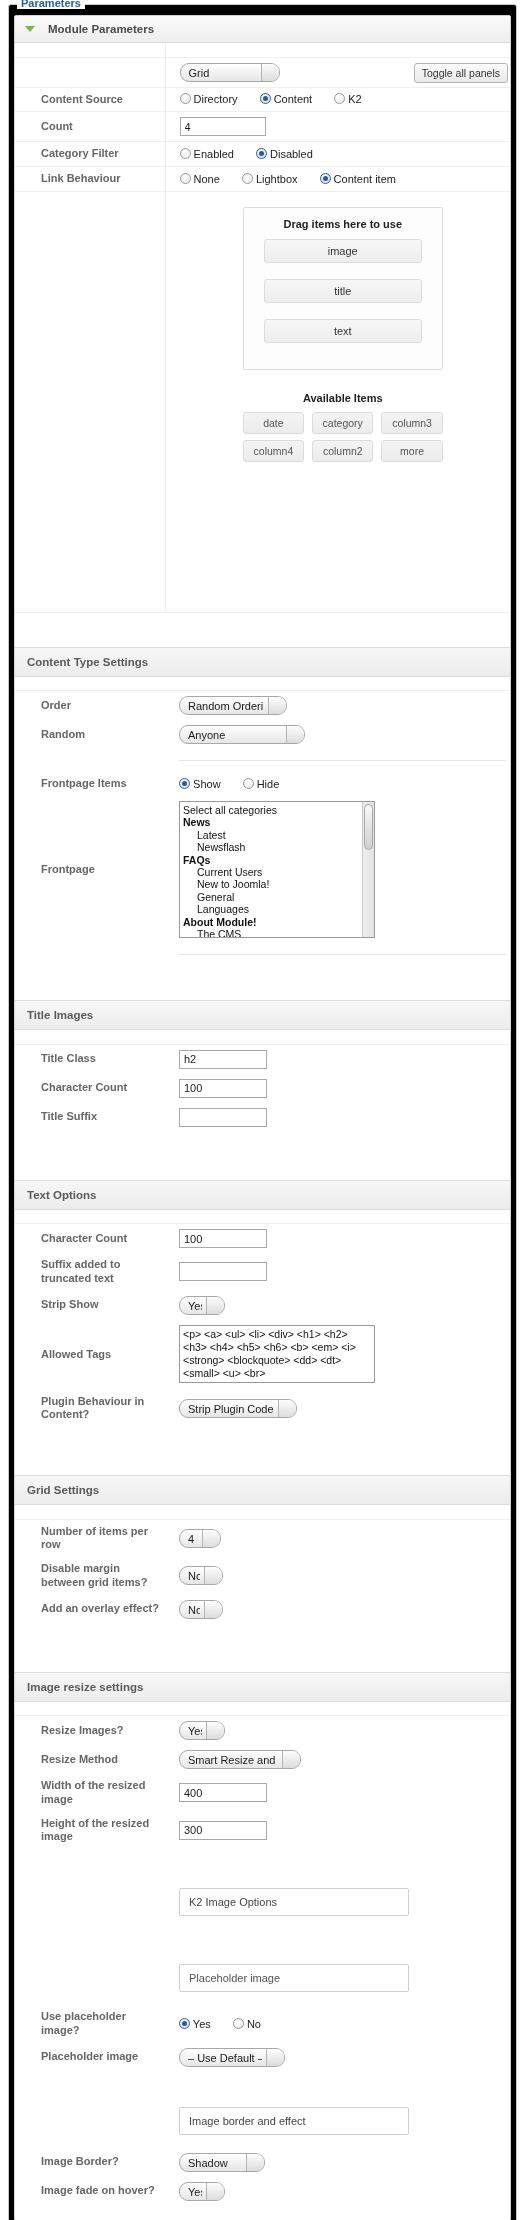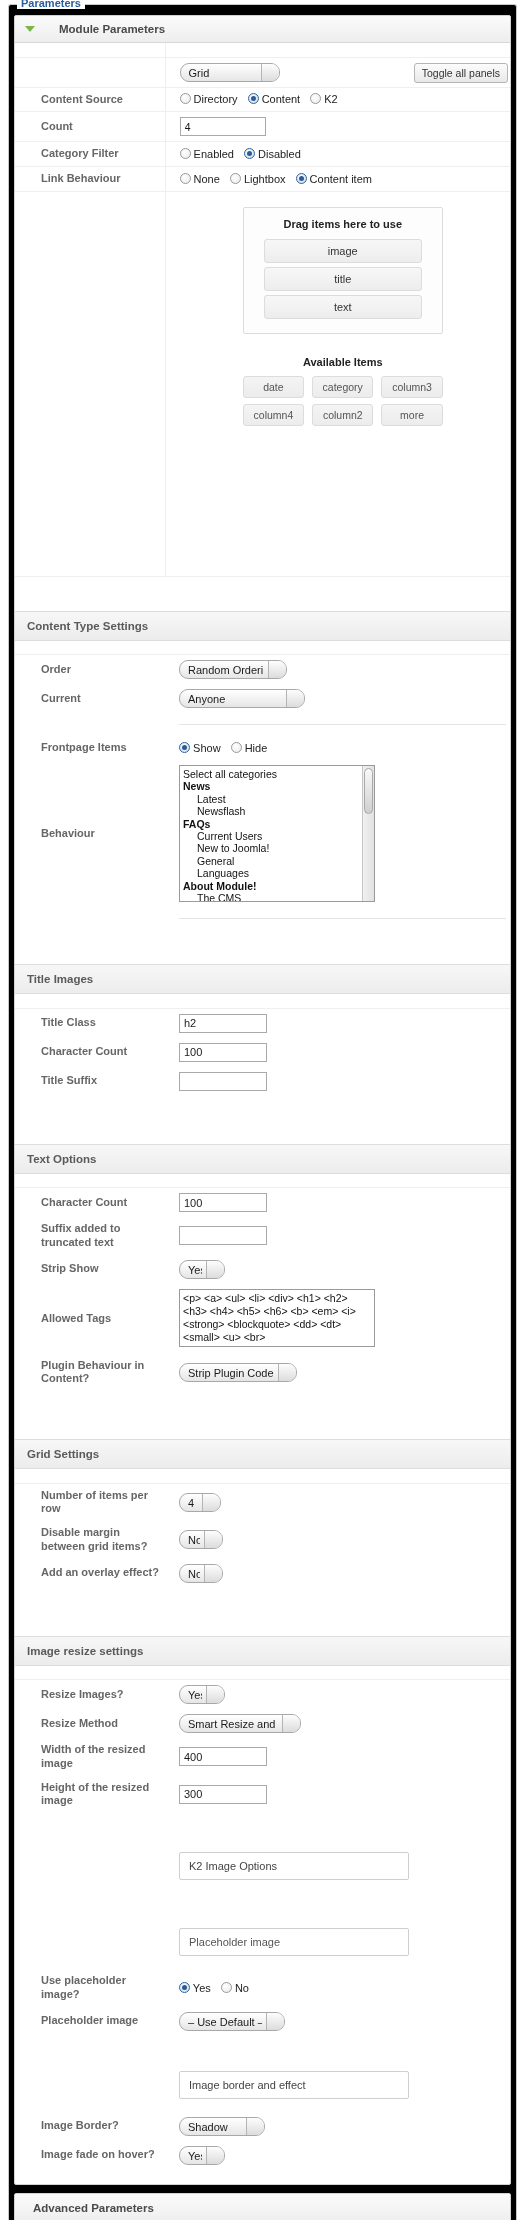--- a/index.html
+++ b/index.html
@@ -45,21 +45,21 @@
   }
   .panel-head {
     background: linear-gradient(to bottom, #fbfbfb, #eeeeee);
     border-bottom: 1px solid #d8d8d8;
     padding: 7px 10px;
     font-weight: bold;
     font-size: 11.5px;
     color: #4a4a4a;
     display: flex;
     align-items: center;
-    gap: 24px;
+    gap: 13px;
     position: relative;
   }
   .panel-head .arrow-down {
     width: 0; height: 0;
     border-left: 5px solid transparent;
     border-right: 5px solid transparent;
     border-top: 6px solid #7ab648;
   }
 
   
@@ -141,21 +141,21 @@
     font-family: "Liberation Sans", sans-serif;
     font-size: 11px;
     color: #1a1a1a;
     border: 1px solid #a9a9a9;
     background: #fff;
     height: 19px;
     padding: 1px 4px;
     border-radius: 0;
   }
 
-  .radio-group { display: flex; align-items: center; gap: 4px; font-size: 11px; color: #222; }
+  .radio-group { display: flex; align-items: center; gap: 16px; font-size: 11px; color: #222; }
   .radio-group span.rl { margin-right: 6px; }
   .rad {
     display: inline-block;
     width: 11px; height: 11px;
     border-radius: 50%;
     border: 1px solid #9a9a9a;
     background: radial-gradient(circle at 40% 35%, #ffffff, #e9e9e9);
     position: relative;
     vertical-align: -1px;
   }
@@ -192,21 +192,21 @@
   }
   .chip {
     display: block;
     background: linear-gradient(to bottom, #f7f7f7, #ededed);
     border: 1px solid #dcdcdc;
     border-radius: 3px;
     text-align: center;
     font-size: 11px;
     color: #333;
     padding: 5px 0;
-    margin-bottom: 4px;
+    margin-bottom: 16px;
   }
   .avail-title {
     text-align: center;
     font-weight: bold;
     font-size: 11px;
     color: #222;
     margin: 22px 0 8px 0;
   }
   .avail-rows { width: 200px; margin: 0 auto; }
   .avail-row {
@@ -450,21 +450,21 @@
                 <option>Random Ordering</option>
               </select>
               <span class="chev">
                     <b>▲</b>
                     <b>▼</b>
                   </span>
             </span>
           </td>
         </tr>
         <tr class="noline">
-          <td class="lbl" style="border-right:none">Current</td>
+          <td class="lbl" style="border-right:none">Random</td>
           <td class="fld">
             <span class="selwrap">
               <select class="aqua" style="width:126px">
                 <option>Anyone</option>
               </select>
               <span class="chev">
                     <b>▲</b>
                     <b>▼</b>
                   </span>
             </span>
@@ -481,21 +481,21 @@
           <td class="fld">
             <span class="radio-group">
               <span class="rl"><span class="rad on"></span>
                 <span>Show</span></span>
               <span class="rl"><span class="rad"></span>
                 <span>Hide</span></span>
             </span>
           </td>
         </tr>
         <tr class="noline">
-          <td class="lbl" style="border-right:none">Behaviour</td>
+          <td class="lbl" style="border-right:none">Frontpage</td>
           <td class="fld">
             <div class="listbox">
               <div class="li">Select all categories</div>
               <div class="li b">News</div>
               <div class="li ind">Latest</div>
               <div class="li ind">Newsflash</div>
               <div class="li b">FAQs</div>
               <div class="li ind">Current Users</div>
               <div class="li ind">New to Joomla!</div>
               <div class="li ind">General</div>

